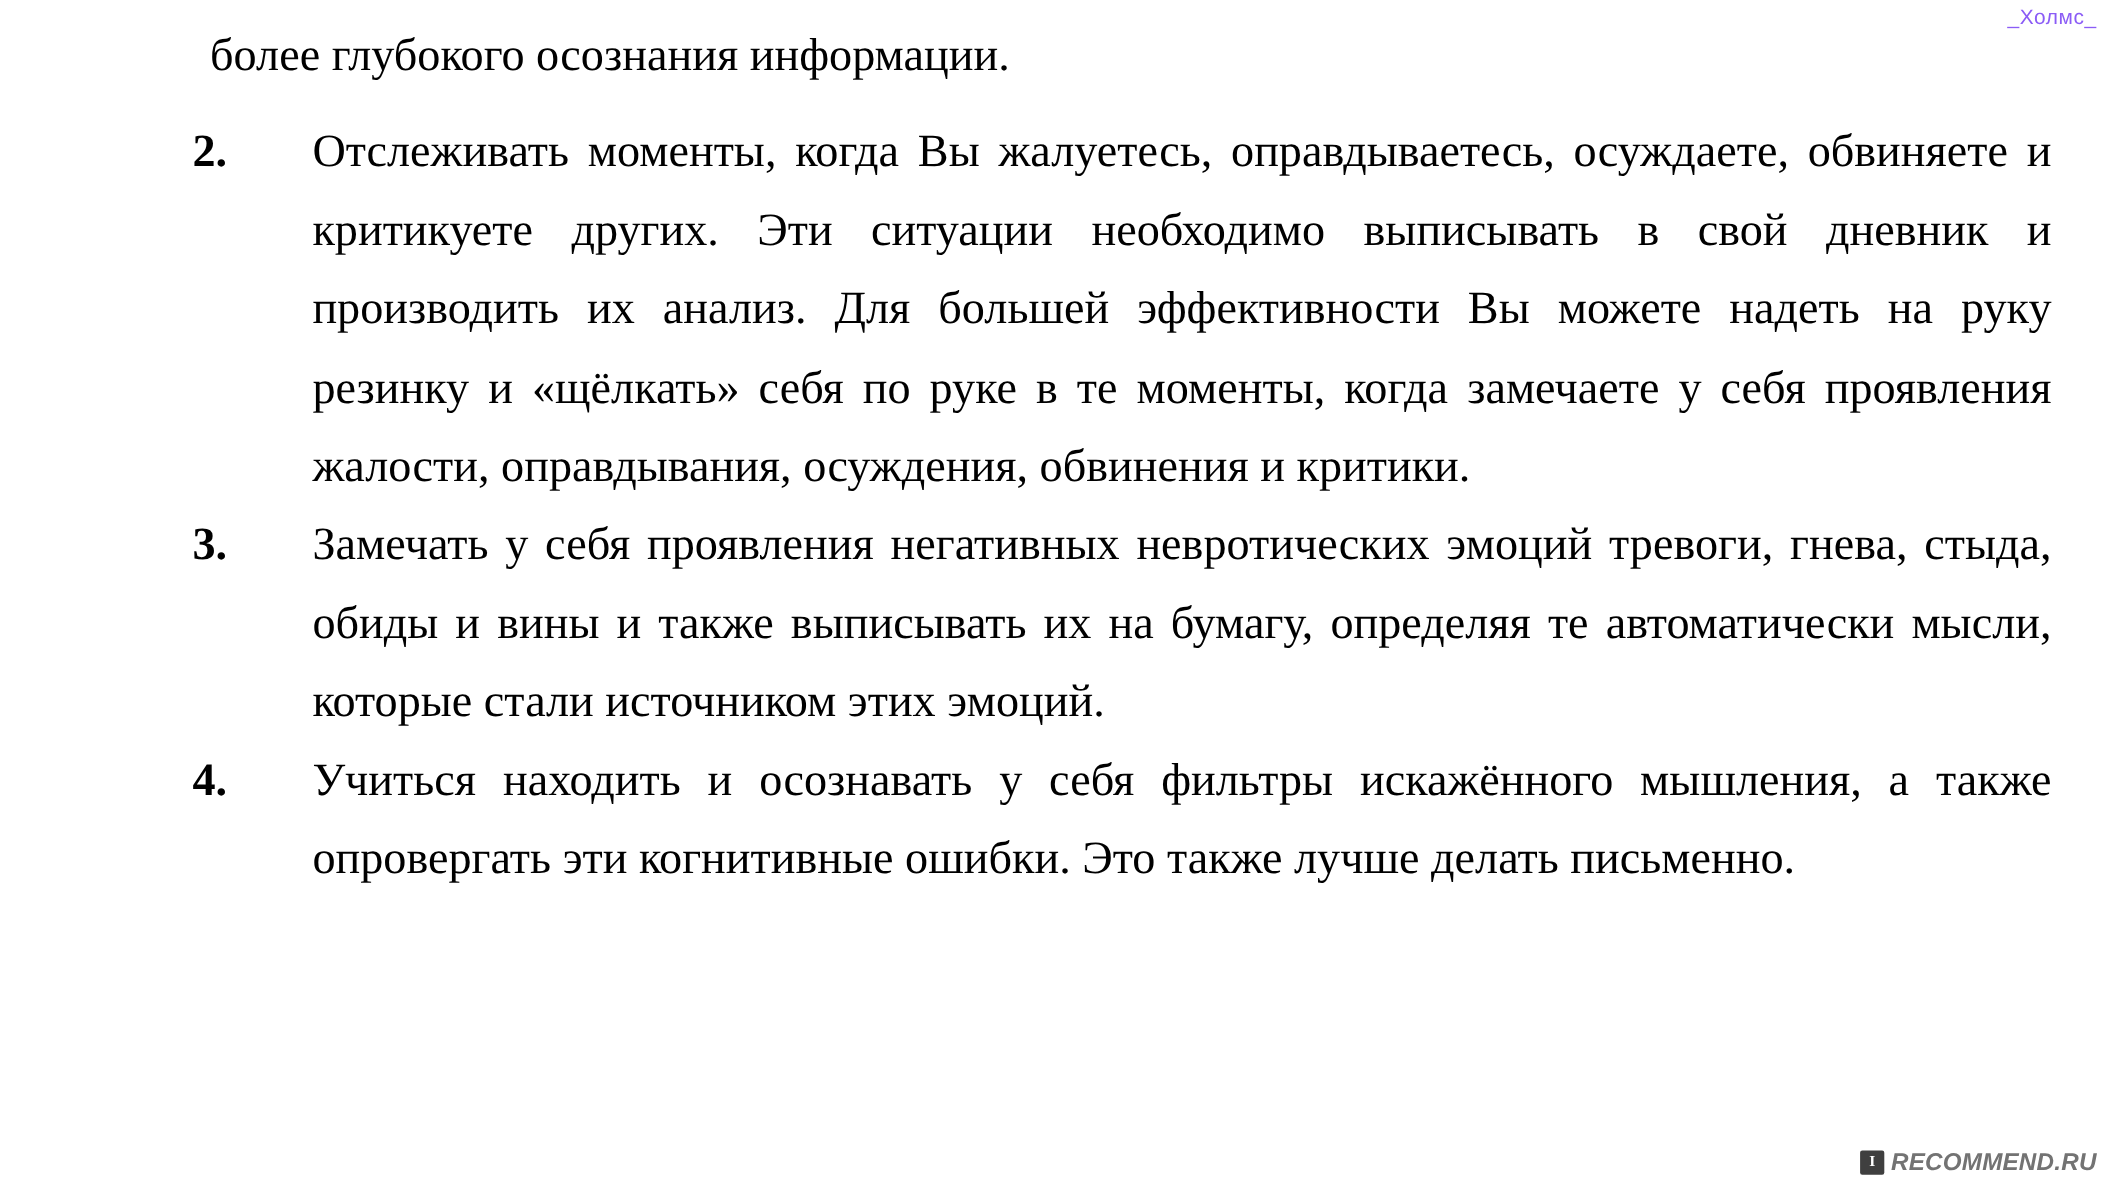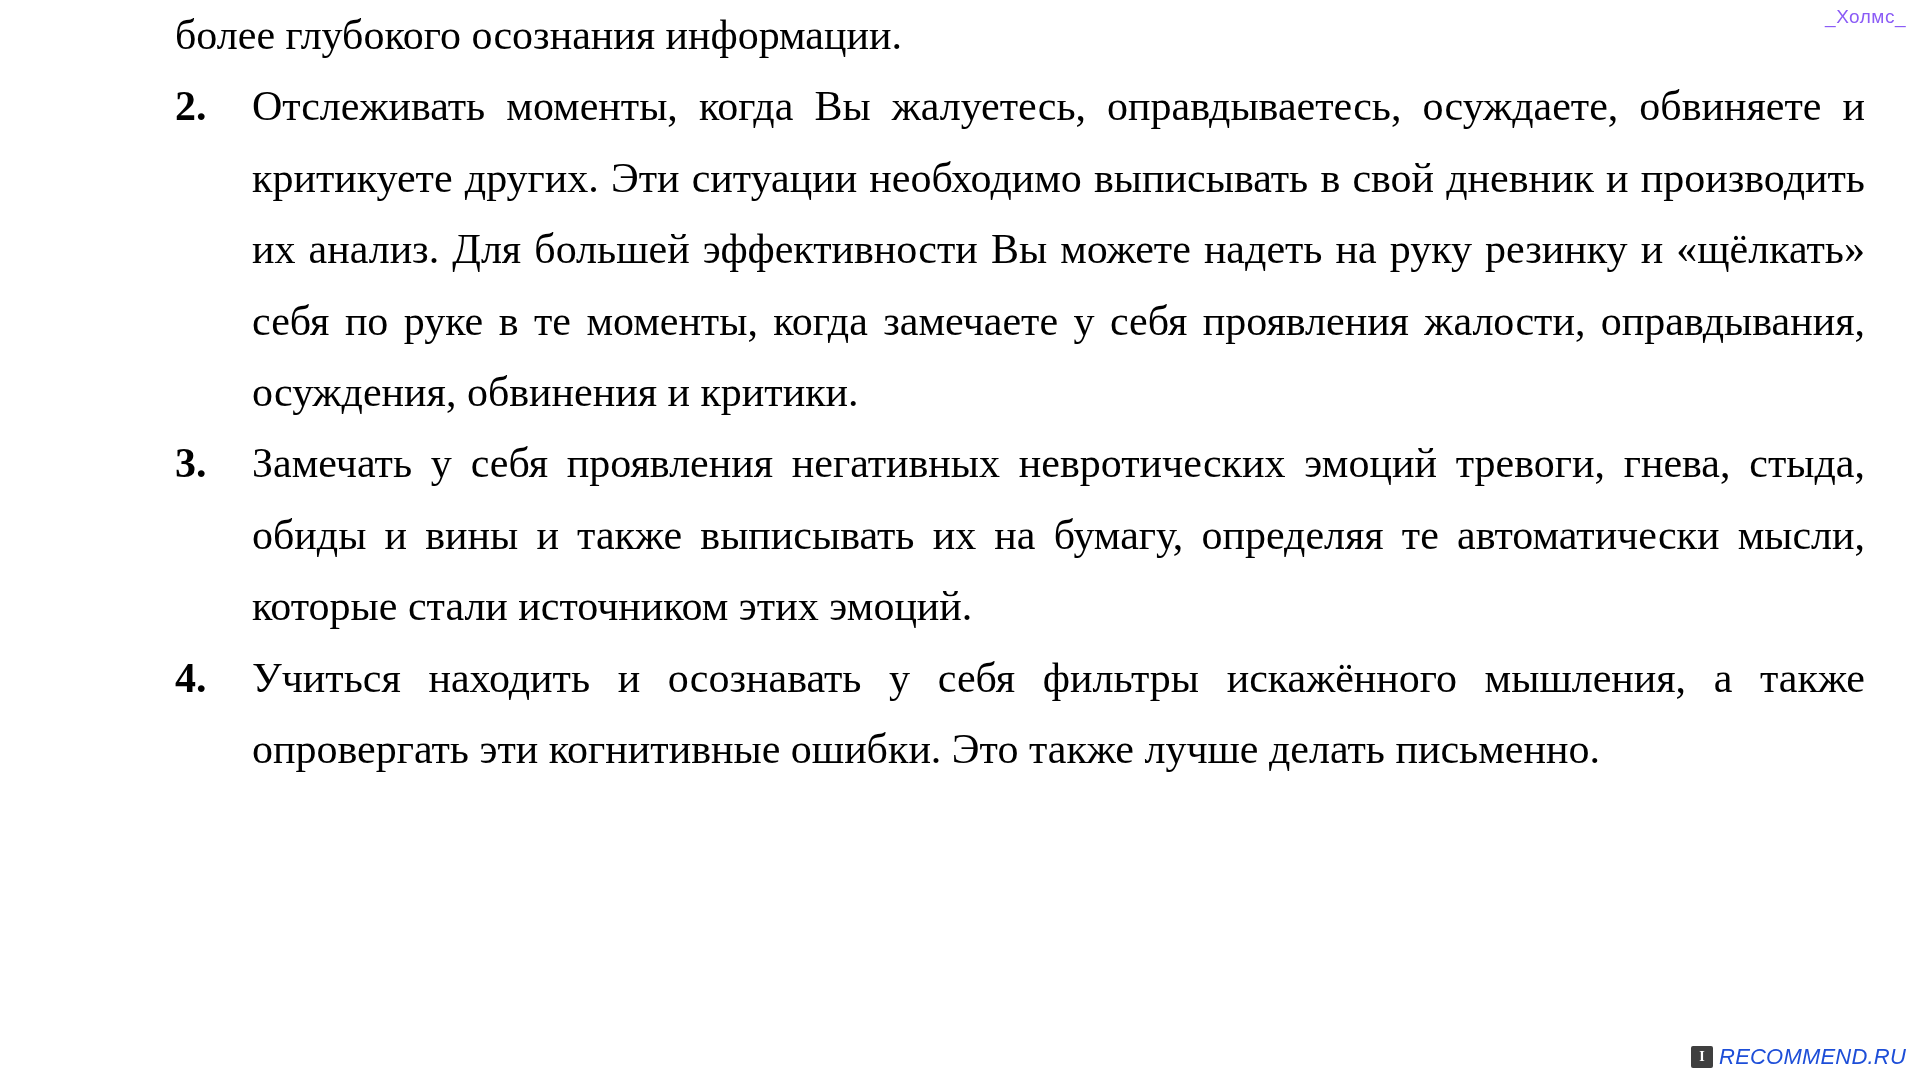--- a/index.html
+++ b/index.html
@@ -40,21 +40,21 @@
     position: absolute;
     left: 175px;
     top: 0px;
     width: 1700px;
   }
 
   .para-plain {
     font-size: 42px;
     line-height: 1.70;
     text-align: justify;
-    margin: 0;
+    margin: 16px;
     padding: 0;
     width: 1690px;
   }
 
   .list {
     margin: 0;
     padding: 0;
     list-style: none;
   }
 
@@ -73,20 +73,21 @@
     position: absolute;
     left: 0;
     top: 0;
     font-weight: bold;
     font-size: 42px;
     line-height: 1.70;
   }
 
   .list-item-text {
     display: block;
+    margin-left: 32px;
   }
 
   .badge {
     position: absolute;
     right: 14px;
     bottom: 10px;
     display: flex;
     align-items: center;
     gap: 6px;
     font-family: "Liberation Sans", sans-serif;
@@ -101,23 +102,23 @@
     font-weight: bold;
     display: flex;
     align-items: center;
     justify-content: center;
     border-radius: 2px;
     font-family: "Liberation Serif", serif;
   }
 
   .badge-text {
     font-size: 22px;
-    font-weight: normal;
+    font-weight: bold;
     font-style: italic;
-    color: #1d4ed8;
+    color: #737373;
     letter-spacing: 0.2px;
     white-space: nowrap;
   }
 </style>
 </head>
 <body>
 
 <div class="page">
 
   <div class="watermark-top">_Холмс_</div>

